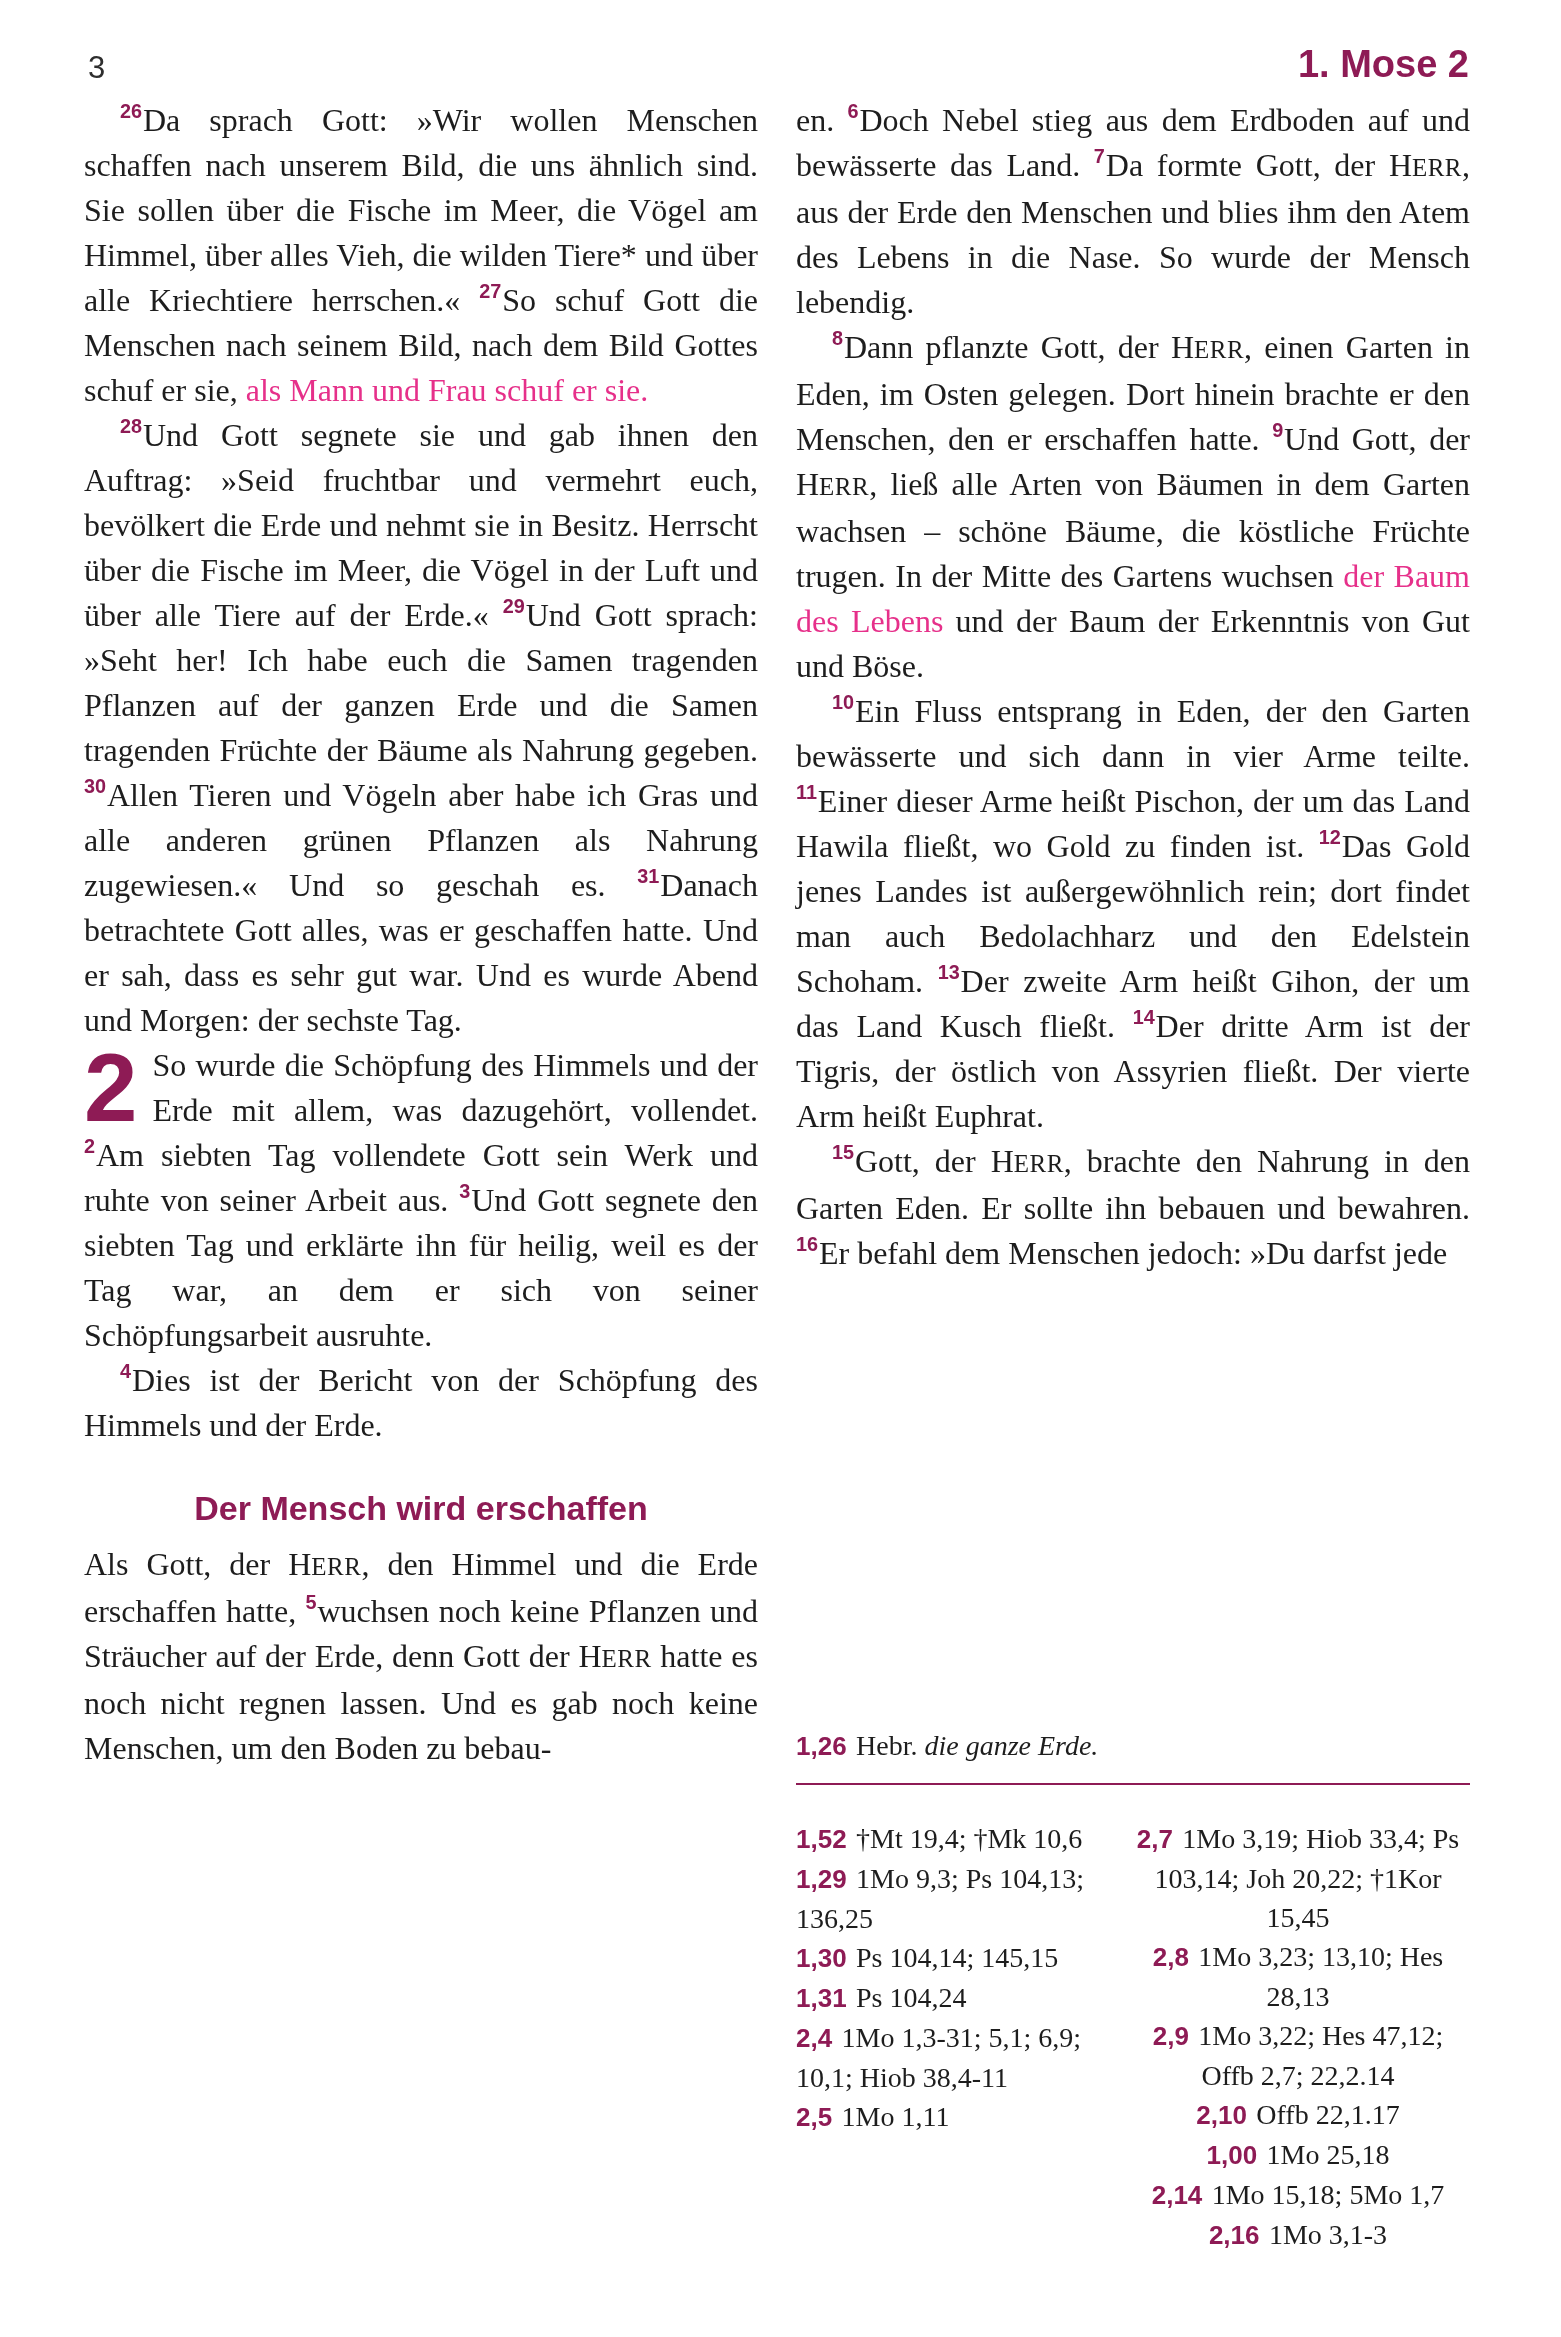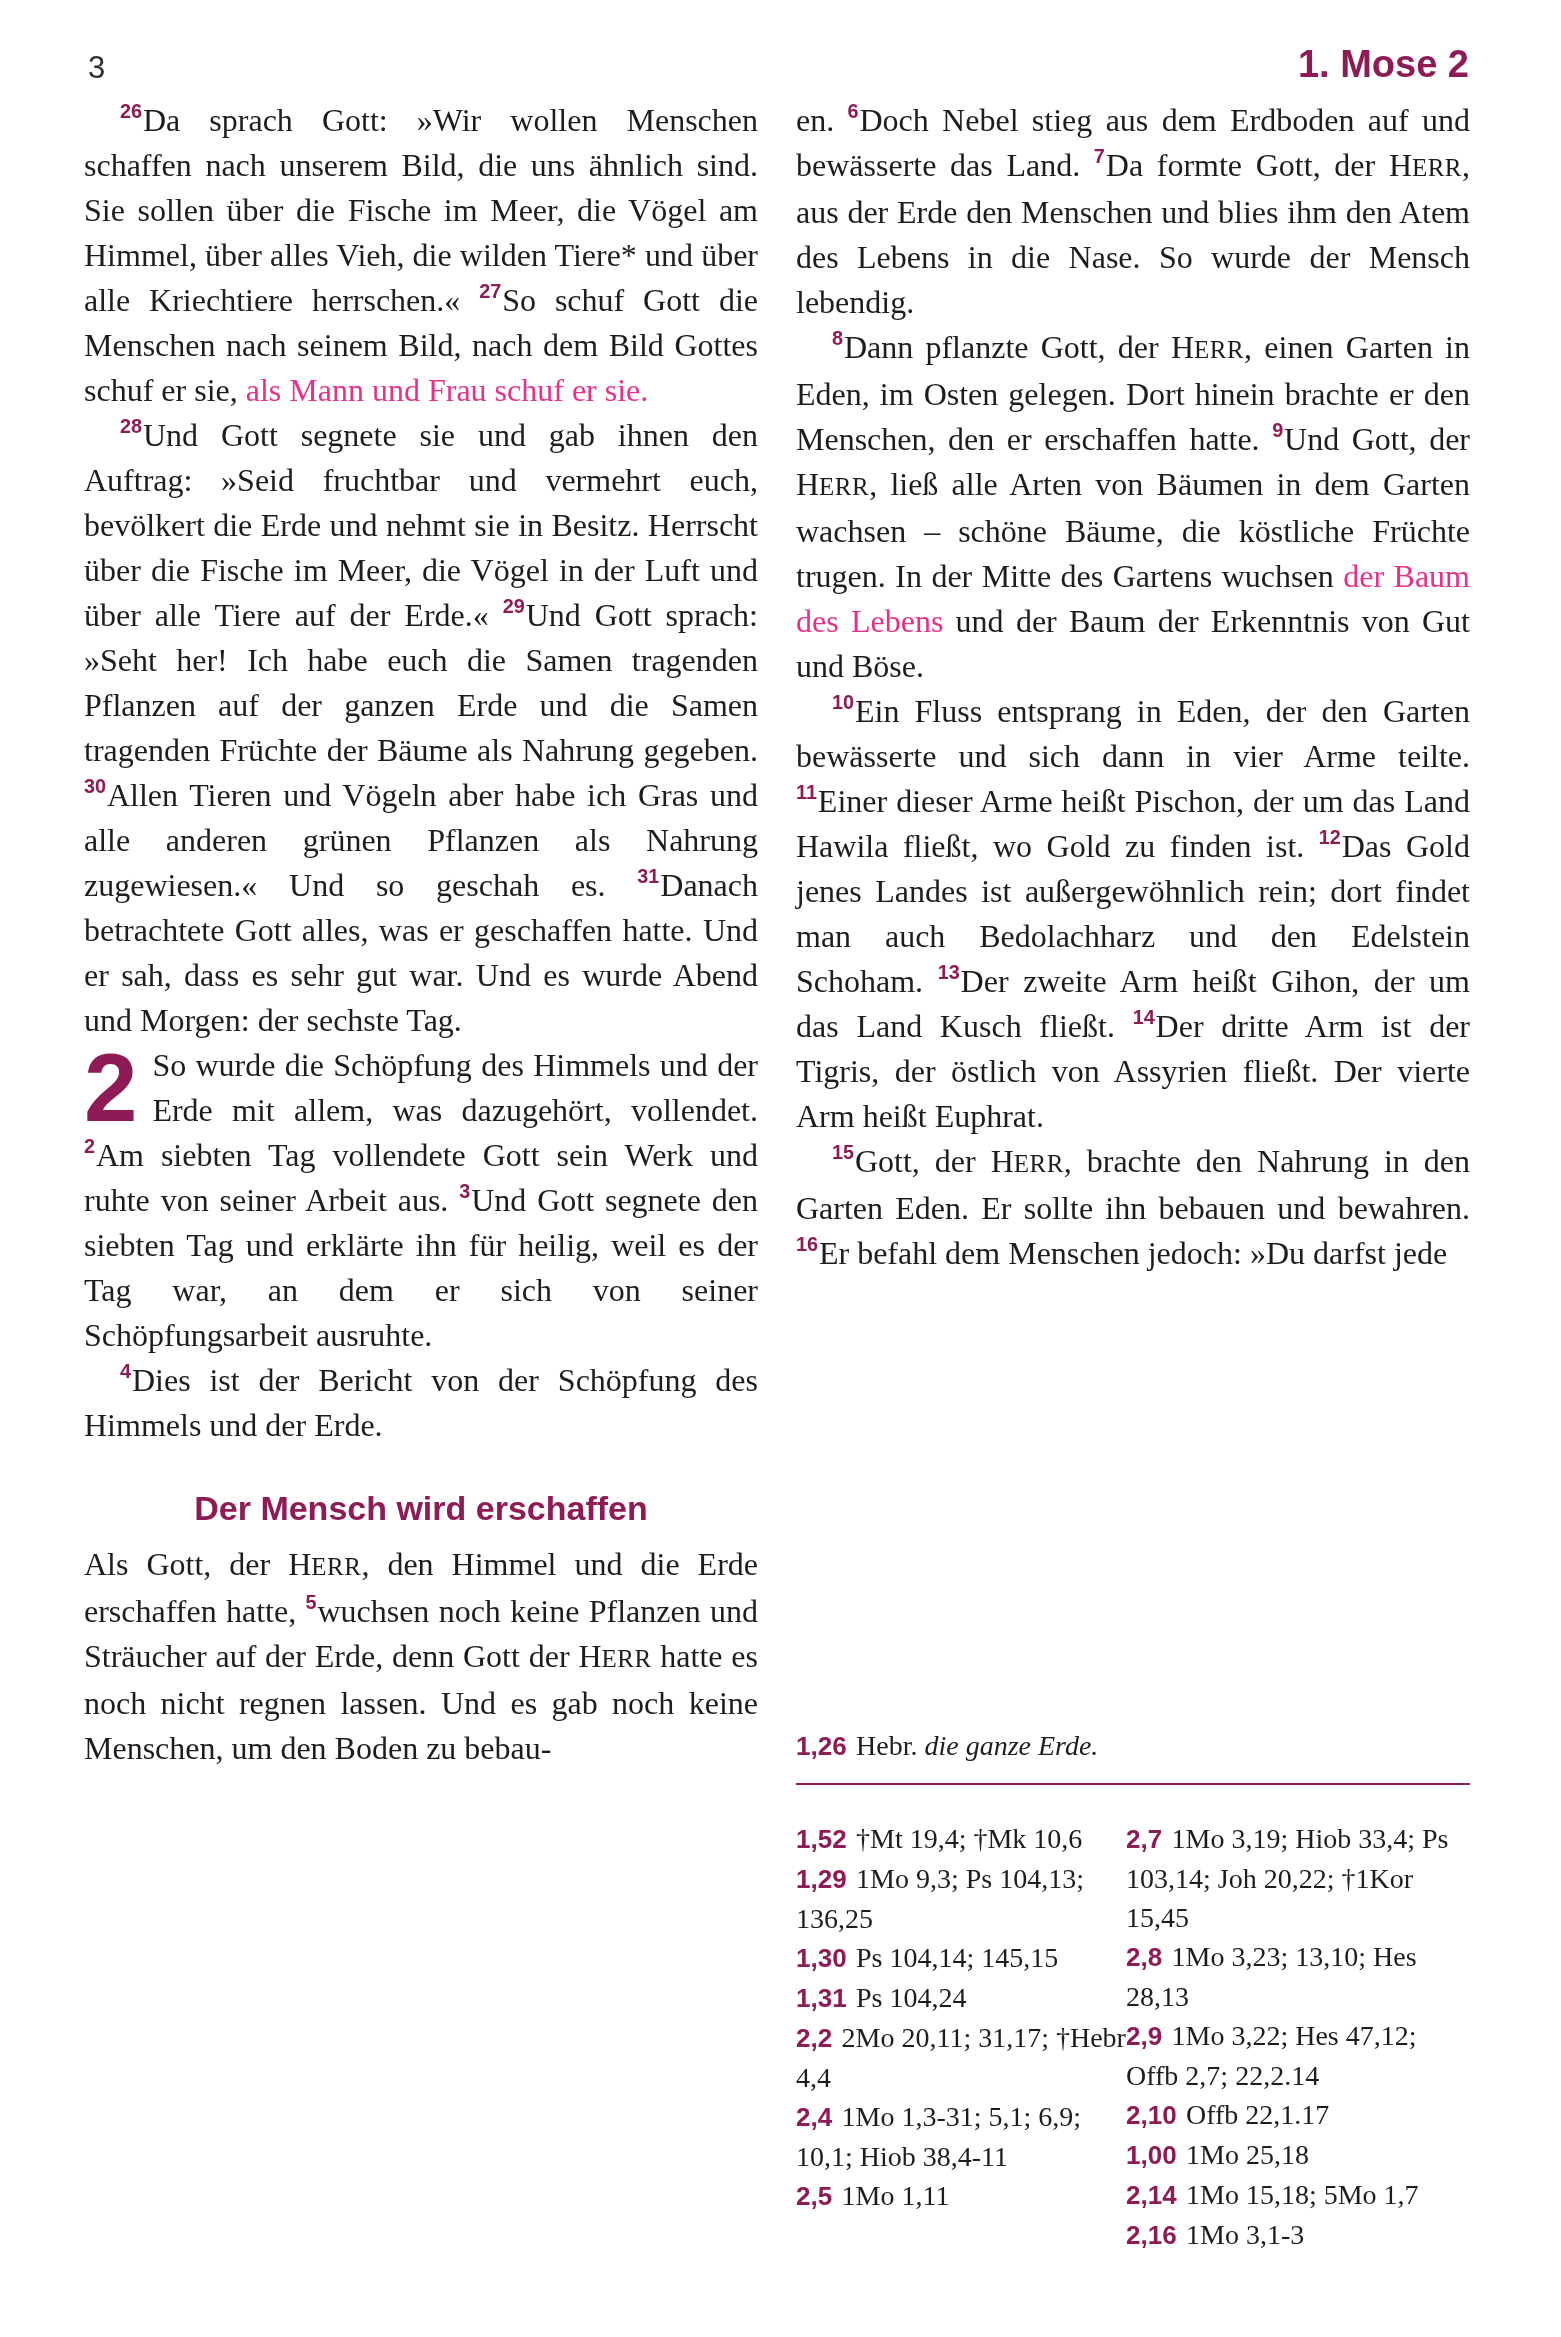--- a/index.html
+++ b/index.html
@@ -81,21 +81,21 @@
   .footnote-line{margin:0 0 17px 0;}
   .footnote-line em{}
   .notes-rule{
     border:none;height:0;
     border-top:2.8px solid var(--accent);
     margin:0 0 34px 0;
   }
   .refs{display:flex;}
   .refs-col{margin:0;}
   .refs-col.first{width:330px;flex:0 0 330px;}
-  .refs-col.second{flex:1;}
+  .refs-col.second{flex:1;text-align:center;}
   .ref-entry{margin:0;}
 </style>
 </head>
 <body>
 
 <div class="page" style="--accent: #8E1B55; --pink: #E6308A; color: rgb(29, 29, 29);">
   <div class="pagenum">3</div>
   <div class="runhead">1. Mose 2</div>
 
   <div class="col col-left" id="col-left">
@@ -115,21 +115,20 @@
 
   <div class="notes">
     <p class="footnote-line" id="footnote-line"><span class="ref">1,26</span><span>Hebr. </span><em>die ganze Erde.</em></p>
     <hr class="notes-rule">
     <div class="refs">
       <div class="refs-col first" id="refs-left">
           <div class="ref-entry"><span class="ref">1,52</span><span>†Mt 19,4; †Mk 10,6</span></div>
           <div class="ref-entry"><span class="ref">1,29</span><span>1Mo 9,3; Ps 104,13; 136,25</span></div>
           <div class="ref-entry"><span class="ref">1,30</span><span>Ps 104,14; 145,15</span></div>
           <div class="ref-entry"><span class="ref">1,31</span><span>Ps 104,24</span></div>
-          <div class="ref-entry"><span class="ref">2,2</span><span>2Mo 20,11; 31,17; †Hebr 4,4</span></div>
           <div class="ref-entry"><span class="ref">2,4</span><span>1Mo 1,3-31; 5,1; 6,9; 10,1; Hiob 38,4-11</span></div>
           <div class="ref-entry"><span class="ref">2,5</span><span>1Mo 1,11</span></div>
         </div>
       <div class="refs-col second" id="refs-right">
           <div class="ref-entry"><span class="ref">2,7</span><span>1Mo 3,19; Hiob 33,4; Ps 103,14; Joh 20,22; †1Kor 15,45</span></div>
           <div class="ref-entry"><span class="ref">2,8</span><span>1Mo 3,23; 13,10; Hes 28,13</span></div>
           <div class="ref-entry"><span class="ref">2,9</span><span>1Mo 3,22; Hes 47,12; Offb 2,7; 22,2.14</span></div>
           <div class="ref-entry"><span class="ref">2,10</span><span>Offb 22,1.17</span></div>
           <div class="ref-entry"><span class="ref">1,00</span><span>1Mo 25,18</span></div>
           <div class="ref-entry"><span class="ref">2,14</span><span>1Mo 15,18; 5Mo 1,7</span></div>

